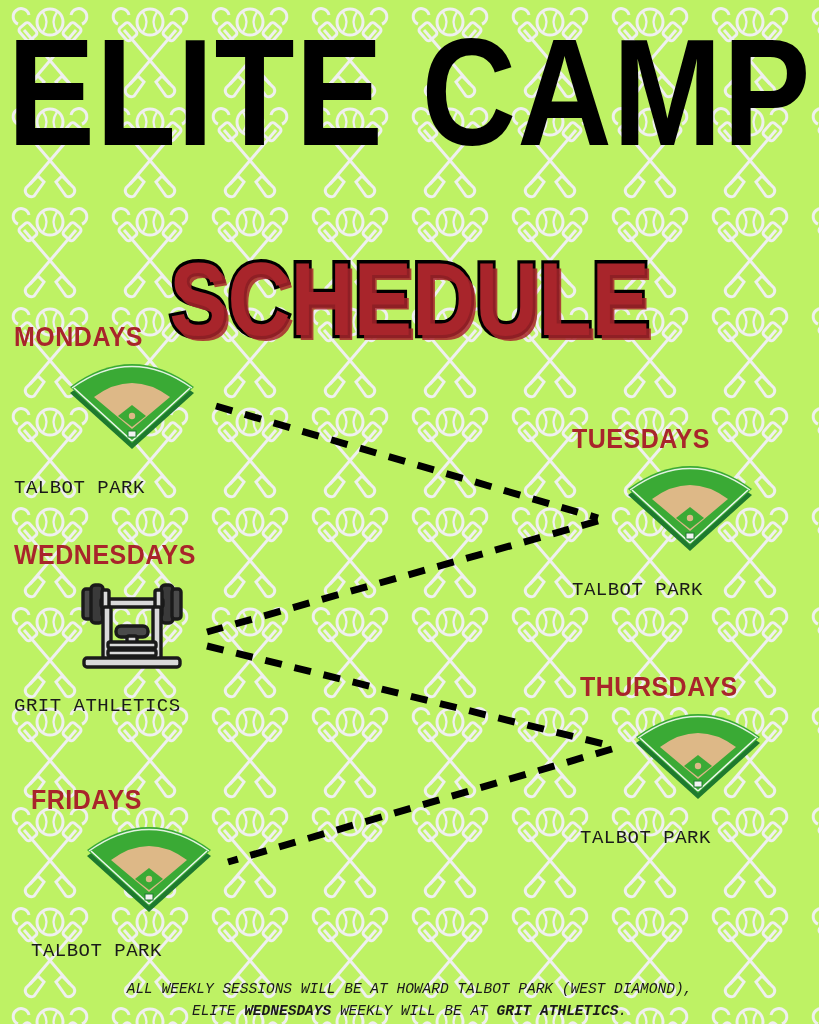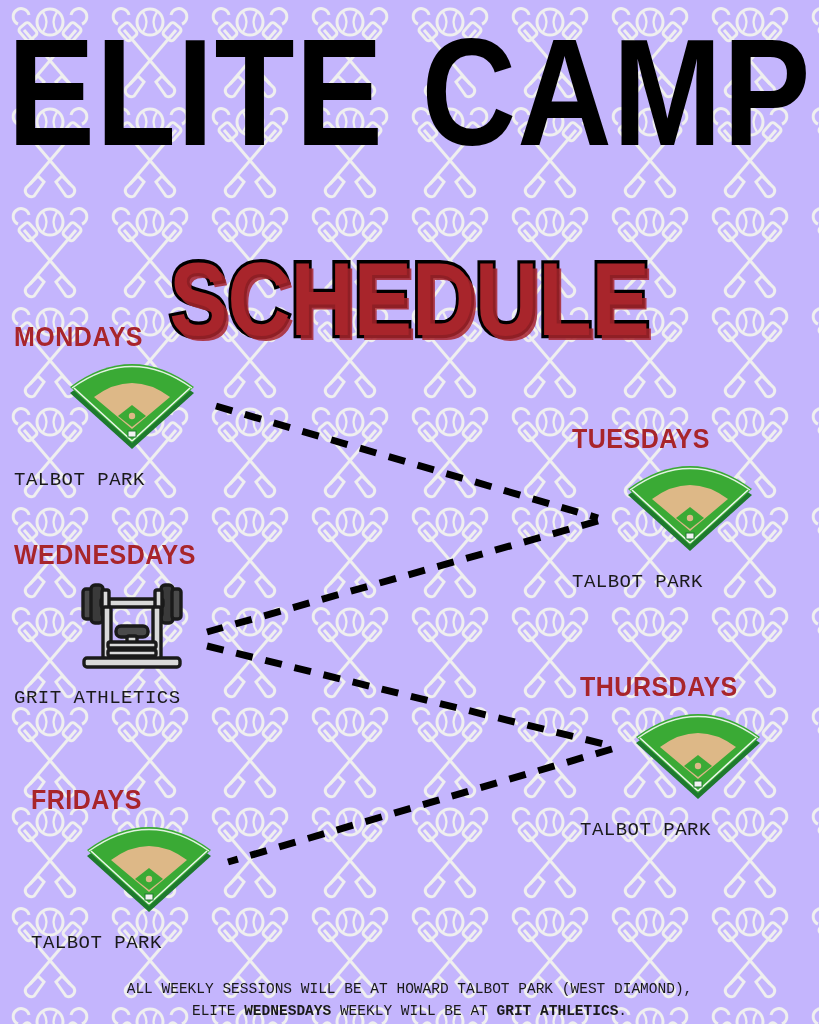--- a/index.html
+++ b/index.html
@@ -5,21 +5,21 @@
   html, body {
     margin: 0;
     padding: 0;
     background: #ffffff;
   }
   #poster {
     position: relative;
     width: 819px;
     height: 1024px;
     margin: 0 auto;
-    background: #c4b5fd;
+    background: #bef264;
     overflow: hidden;
     font-family: "Liberation Sans", sans-serif;
   }
 
   
   #watermark {
     position: absolute;
     inset: 0;
     z-index: 0;
     pointer-events: none;
@@ -106,35 +106,36 @@
   .day-icon {
     display: block;
     margin: 0 auto;
   }
   .day-venue {
     font-family: "Liberation Mono", "DejaVu Sans Mono", monospace;
     font-size: 19px;
     letter-spacing: 0.5px;
     color: #1a1a1a;
     white-space: nowrap;
-    margin-top: 16px;
+    margin-top: 24px;
   }
 
   
   #footer {
     position: absolute;
     left: 0;
     top: 978px;
     width: 819px;
     text-align: center;
     font-family: "Liberation Mono", "DejaVu Sans Mono", monospace;
     font-size: 14.5px;
     line-height: 1.55;
     color: #1a1a1a;
     z-index: 3;
+    font-style: italic;
   }
   #footer b { font-weight: 700; }
 </style>
 </head>
 <body>
 
 <div id="poster">
 
   <svg id="watermark" width="819" height="1024" viewBox="0 0 819 1024" aria-hidden="true">
     <defs>

